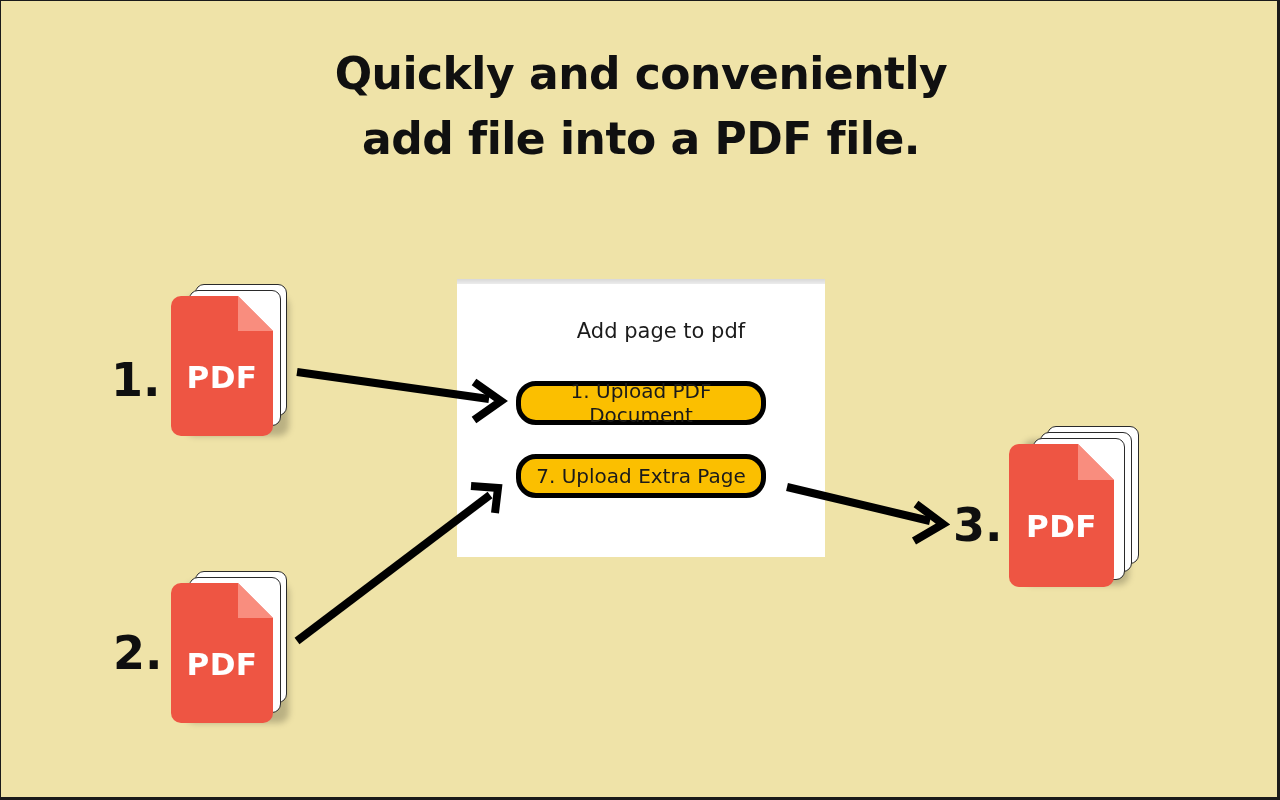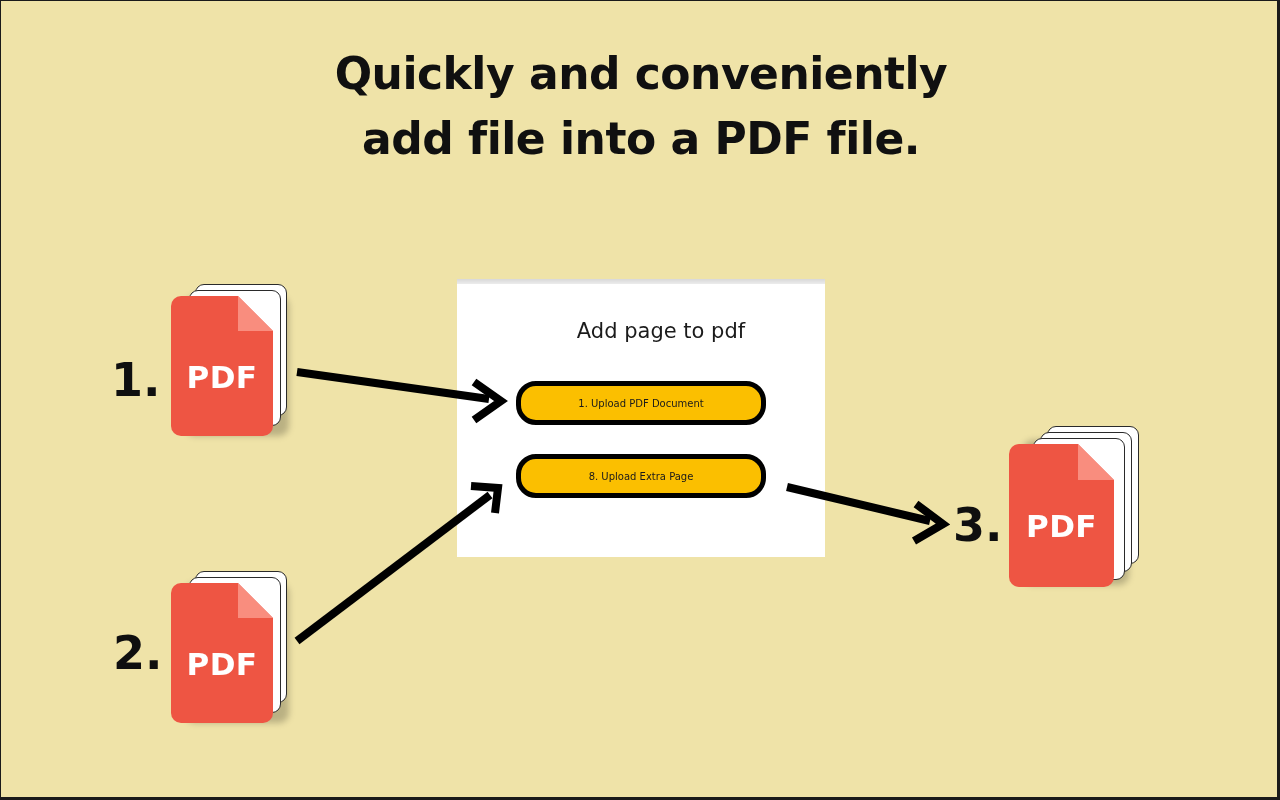--- a/index.html
+++ b/index.html
@@ -74,21 +74,21 @@
   .upload-btn {
     position: absolute;
     left: 59px;
     width: 250px;
     height: 44px;
     background: #fbbf00;
     border: 5px solid #000000;
     border-radius: 20px;
     box-sizing: border-box;
     font-family: "DejaVu Sans", sans-serif;
-    font-size: 10px;
+    font-size: 20px;
     color: #1a1a1a;
     display: flex;
     align-items: center;
     justify-content: center;
     cursor: pointer;
     padding: 8px;
   }
   #btn-upload-pdf { top: 102px; }
   #btn-upload-extra { top: 175px; }
 
@@ -201,21 +201,21 @@
       <div class="pdf-label" style="top:63px; font-size:31px;">PDF</div>
     </div>
   </div>
 
   <div id="app-panel">
     <div id="panel-topbar"></div>
     <div id="panel-title">Add page to pdf</div>
 
     <button class="upload-btn" id="btn-upload-pdf">1. Upload PDF Document</button>
 
-    <button class="upload-btn" id="btn-upload-extra">8. Upload Extra Page</button>
+    <button class="upload-btn" id="btn-upload-extra">7. Upload Extra Page</button>
   </div>
 
   <div class="step-num" style="left:952px; top:501px;">3.</div>
 
   <div class="pdf-stack" style="left:1008px; top:425px; width:140px; height:160px;">
     <div class="drop-shadow" style="left:14px; top:14px; width:106px; height:145px;"></div>
     <div class="sheet" style="left:38px; top:0px; width:92px; height:138px;">
       <div class="sheet-dash" style="right:10px; top:50px; width:18px;"></div>
     </div>
     <div class="sheet" style="left:31px; top:6px; width:92px; height:140px;">

